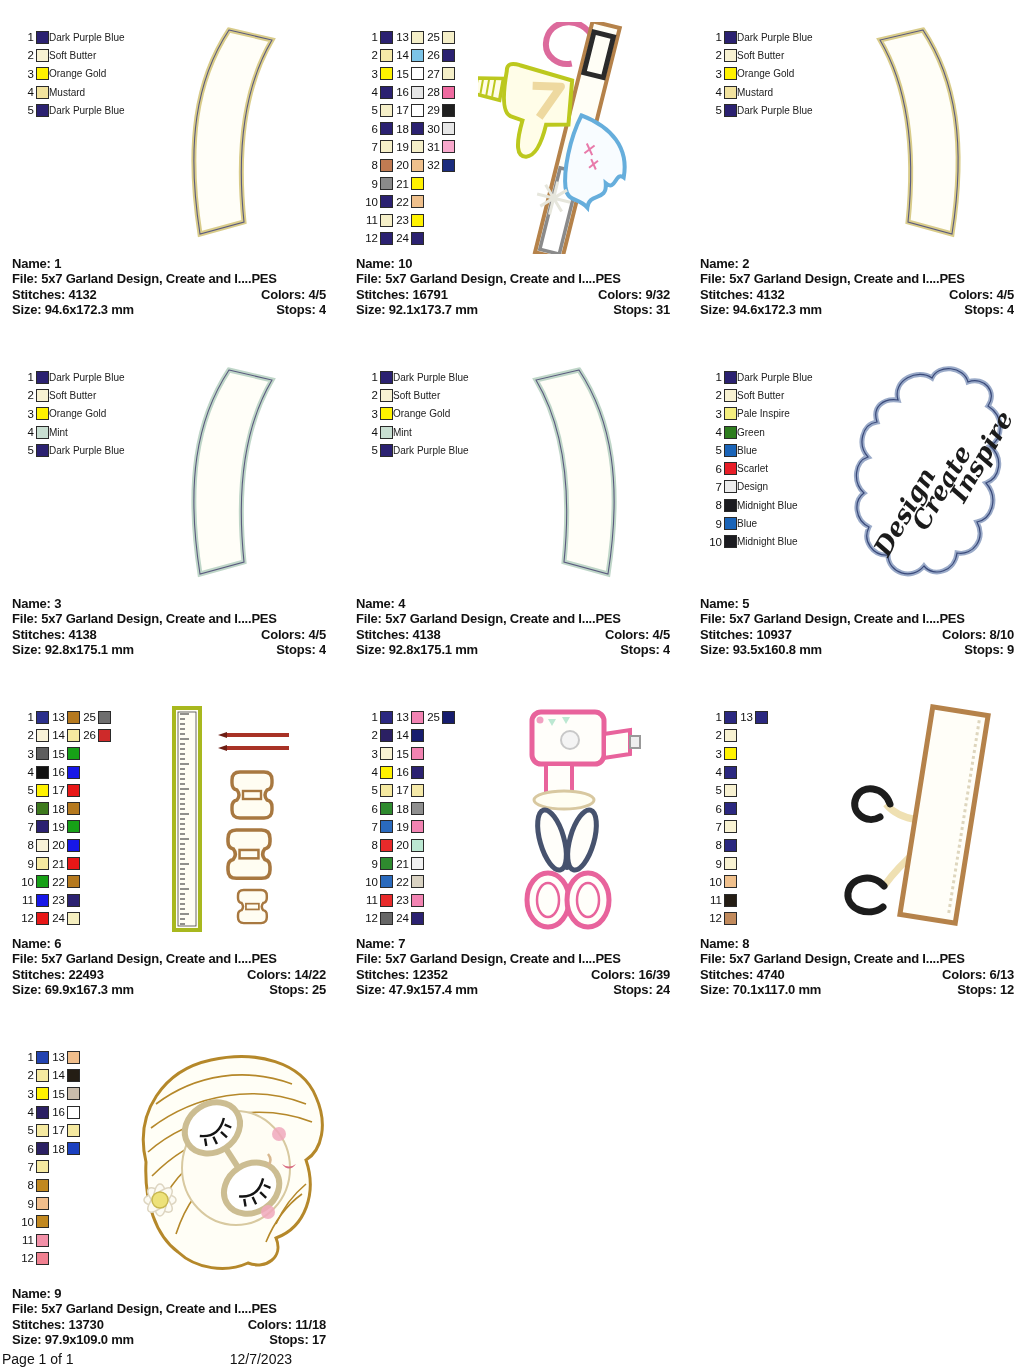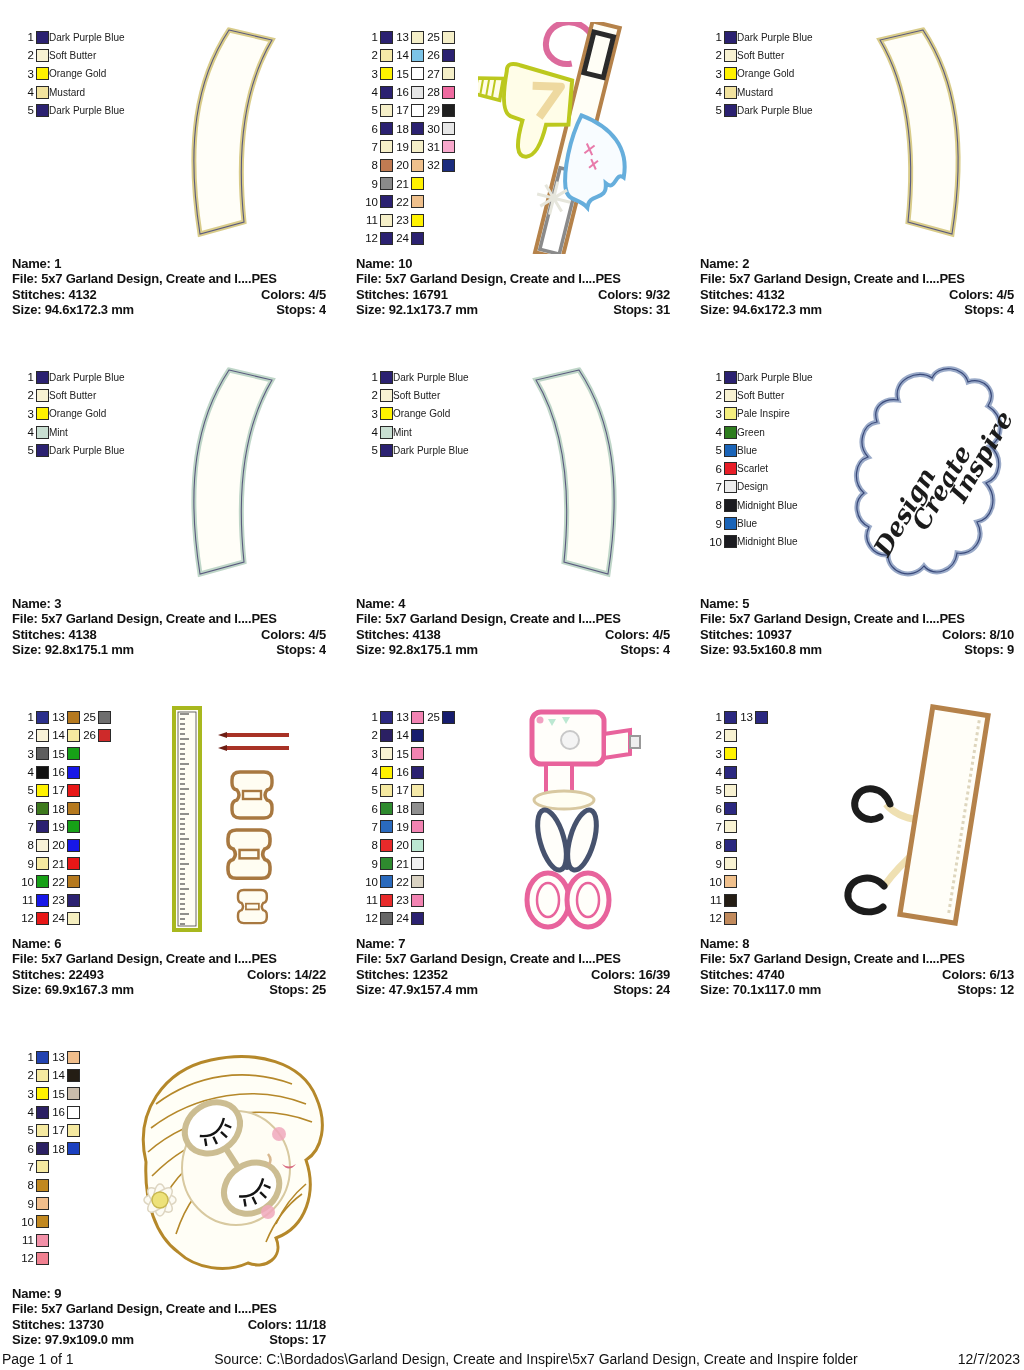--- a/index.html
+++ b/index.html
@@ -1044,15 +1044,14 @@
         <div class="iline ipair">
           <span>Size: 97.9x109.0 mm</span>
           <span>Stops: 17</span>
         </div>
       </div>
     </div>
   </div>
 
 <div class="footer">
   <span class="fpage">Page 1 of 1</span>
-  <span class="fsource">Source: C:\Bordados\Garland Design, Create and Inspire\5x7 Garland Design, Create and Inspire folder</span>
   <span class="fdate">12/7/2023</span>
 </div>
 
 </body></html>

